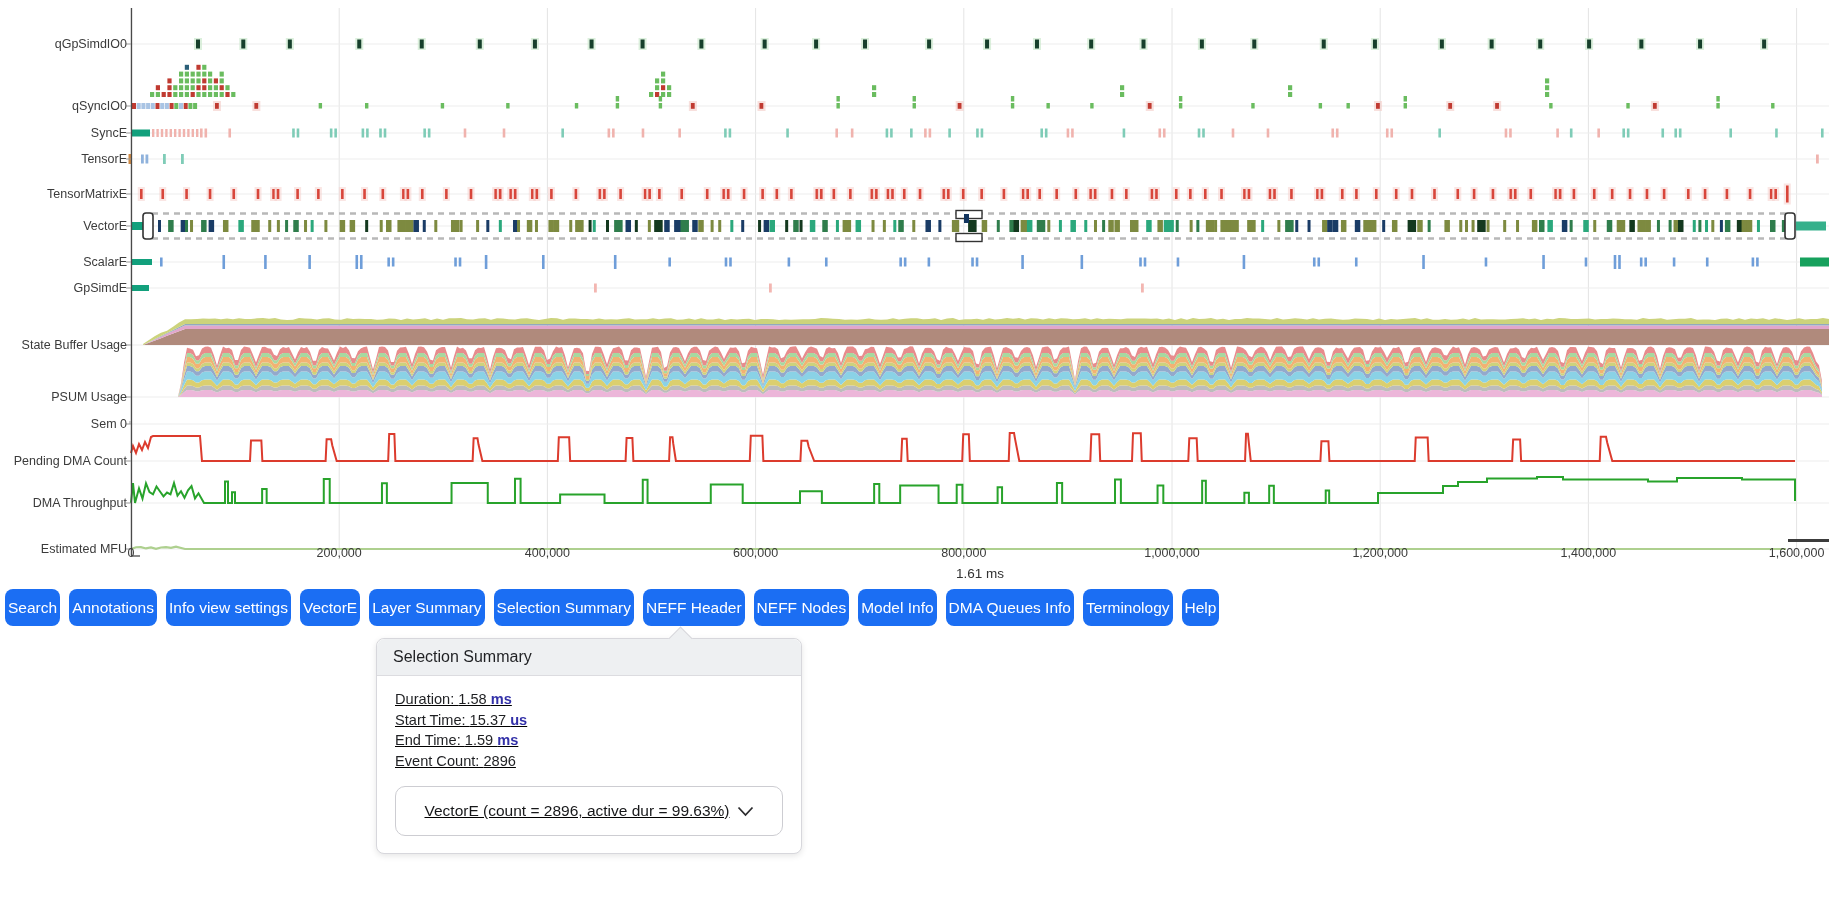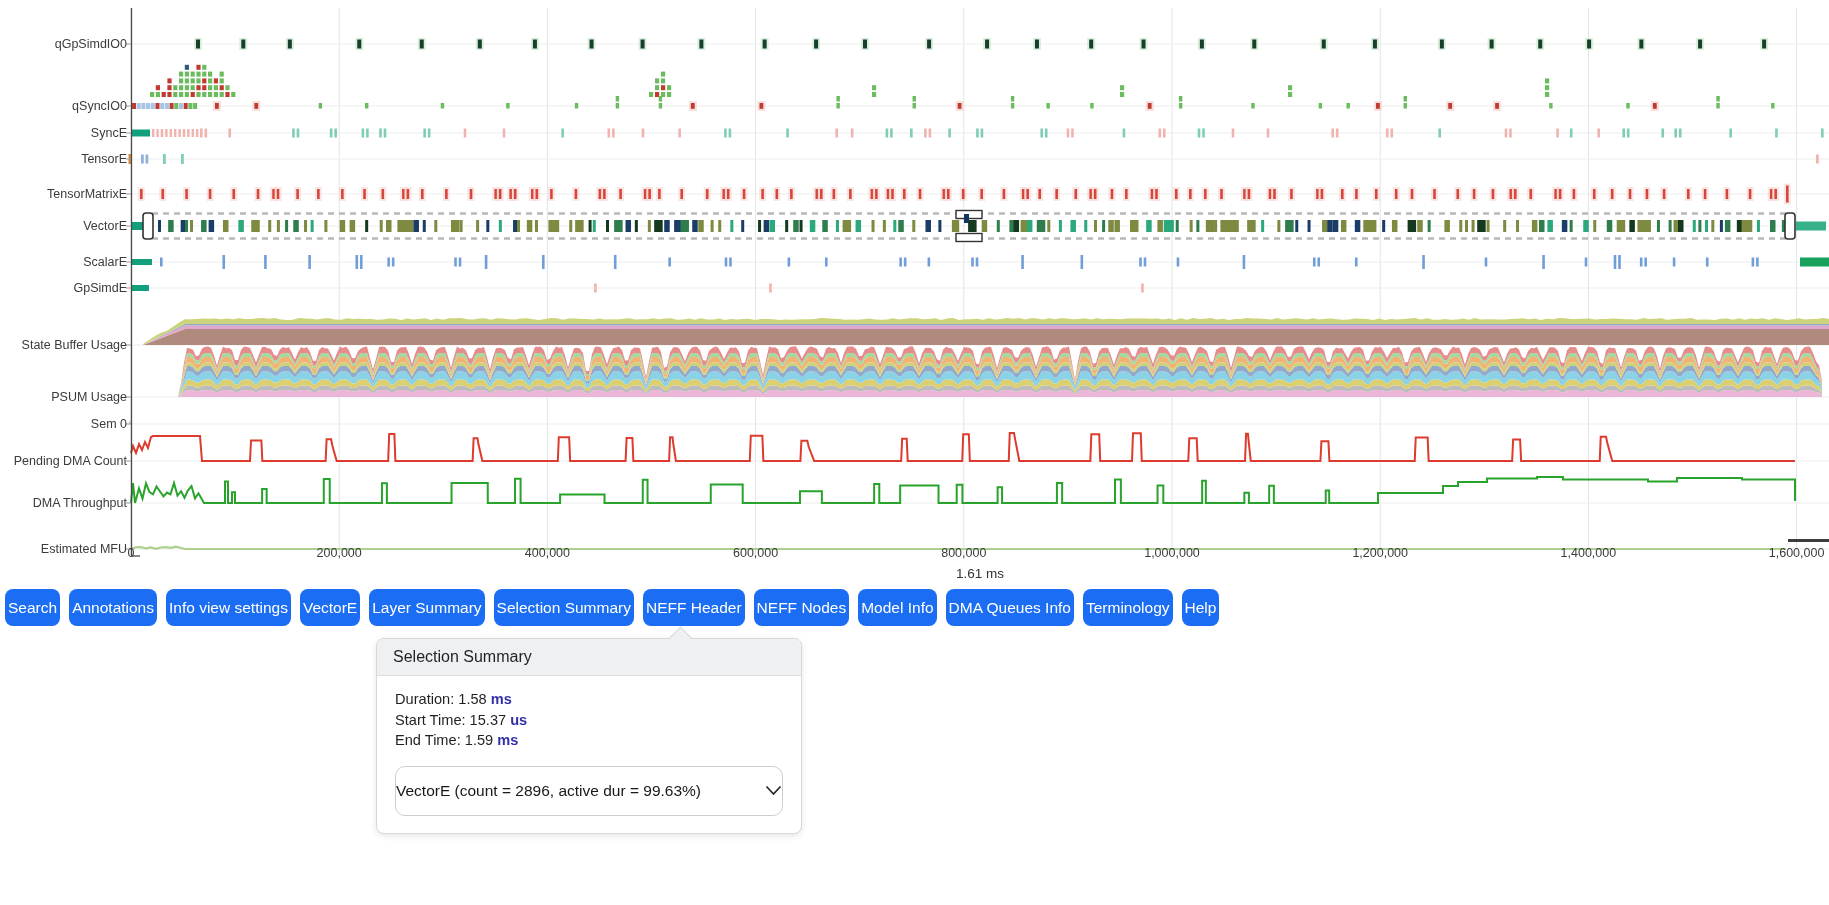--- a/index.html
+++ b/index.html
@@ -9,25 +9,25 @@
   #tl{position:absolute;left:0;top:0;display:block;}
   .toolbar{position:absolute;left:5px;top:589px;display:flex;gap:9px;}
   .btn{background:#1b6ef3;color:#fff;border:none;border-radius:8px;height:37px;
        padding:0 3px;font-size:15.5px;font-family:Liberation Sans, sans-serif;cursor:pointer;white-space:nowrap;}
   .popup{position:absolute;left:376px;top:638px;width:424px;background:#fff;
          border:1px solid #d7d7dc;border-radius:8px;box-shadow:0 2px 6px rgba(0,0,0,.10);}
   .popup-caret{position:absolute;top:-9px;left:295px;width:16px;height:16px;background:#eef0f2;
          border-left:1px solid #d7d7dc;border-top:1px solid #d7d7dc;transform:rotate(45deg);}
   .popup-header{background:#eef0f2;border-bottom:1px solid #dcdce0;border-radius:8px 8px 0 0;
          padding:9px 16px;font-size:16px;color:#1f2023;}
-  .popup-body{padding:13px 18px 17px;}
+  .popup-body{padding:13px 18px 17px;text-decoration:underline;}
   .field{font-size:14.6px;color:#1f2023;line-height:20.5px;}
   .unit{color:#3230a8;font-weight:bold;}
   .dropdown{margin-top:15px;height:48px;border:1px solid #cdcdd2;border-radius:10px;
-         display:flex;align-items:center;justify-content:space-between;gap:7px;font-size:15.5px;
+         display:flex;align-items:center;justify-content:center;gap:7px;font-size:15.5px;
          color:#17181a;cursor:pointer;background:#fff;}
 </style>
 </head>
 <body>
 
 <div class="stage">
 
   <svg id="tl" width="1829" height="582">
       <g>
         <line x1="131" y1="8" x2="131" y2="556" stroke="#e4e4e4" stroke-width="1"></line>
@@ -854,20 +854,21 @@
     <button class="btn">Help</button>
   </div>
 
   <div class="popup">
     <div class="popup-caret"></div>
     <div class="popup-header">Selection Summary</div>
     <div class="popup-body">
       <div class="field"><span>Duration: </span><span>1.58 </span><span class="unit">ms</span></div>
       <div class="field"><span>Start Time: </span><span>15.37 </span><span class="unit">us</span></div>
       <div class="field"><span>End Time: </span><span>1.59 </span><span class="unit">ms</span></div>
+      <div class="field"><span>Event Count: </span><span>2896</span><span class="unit"></span></div>
       <div class="dropdown">
         <span>VectorE (count = 2896, active dur = 99.63%)</span>
         <svg width="17" height="11" viewBox="0 0 17 11">
             <polyline points="1.5,1.5 8.5,9 15.5,1.5" fill="none" stroke="#2b2b2e" stroke-width="1.8"></polyline>
           </svg>
       </div>
     </div>
   </div>
 </div>
 

